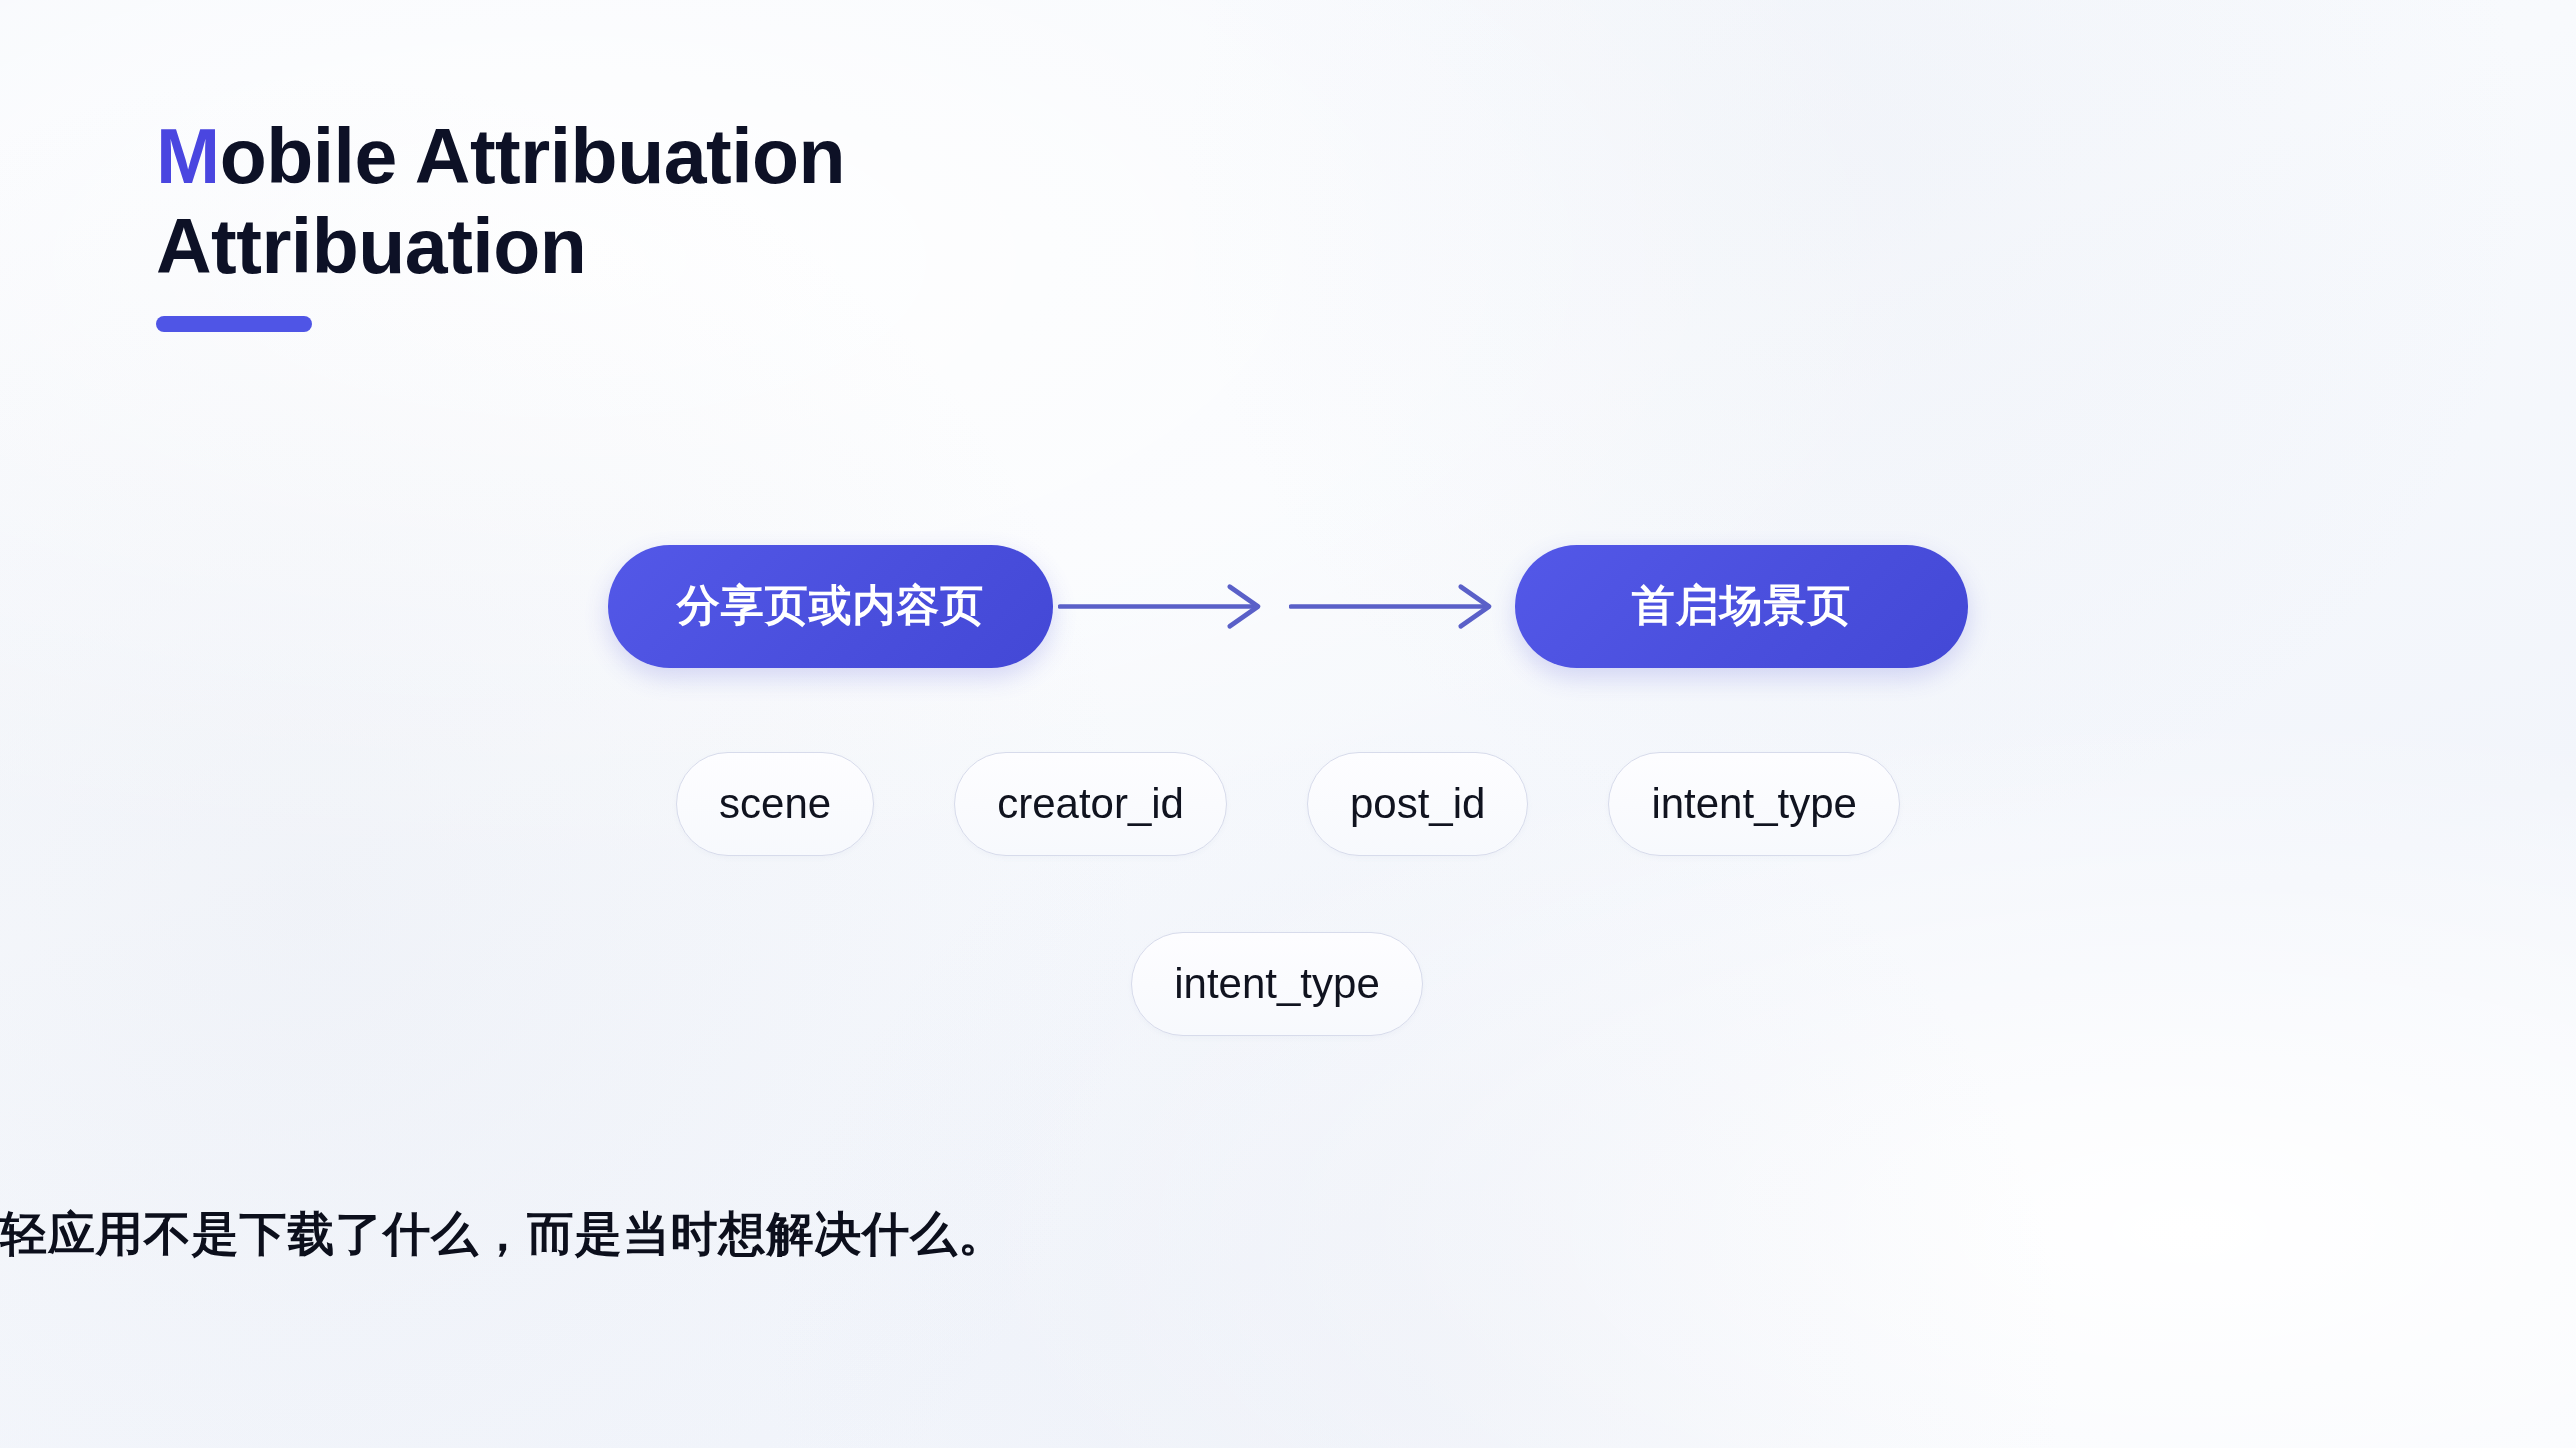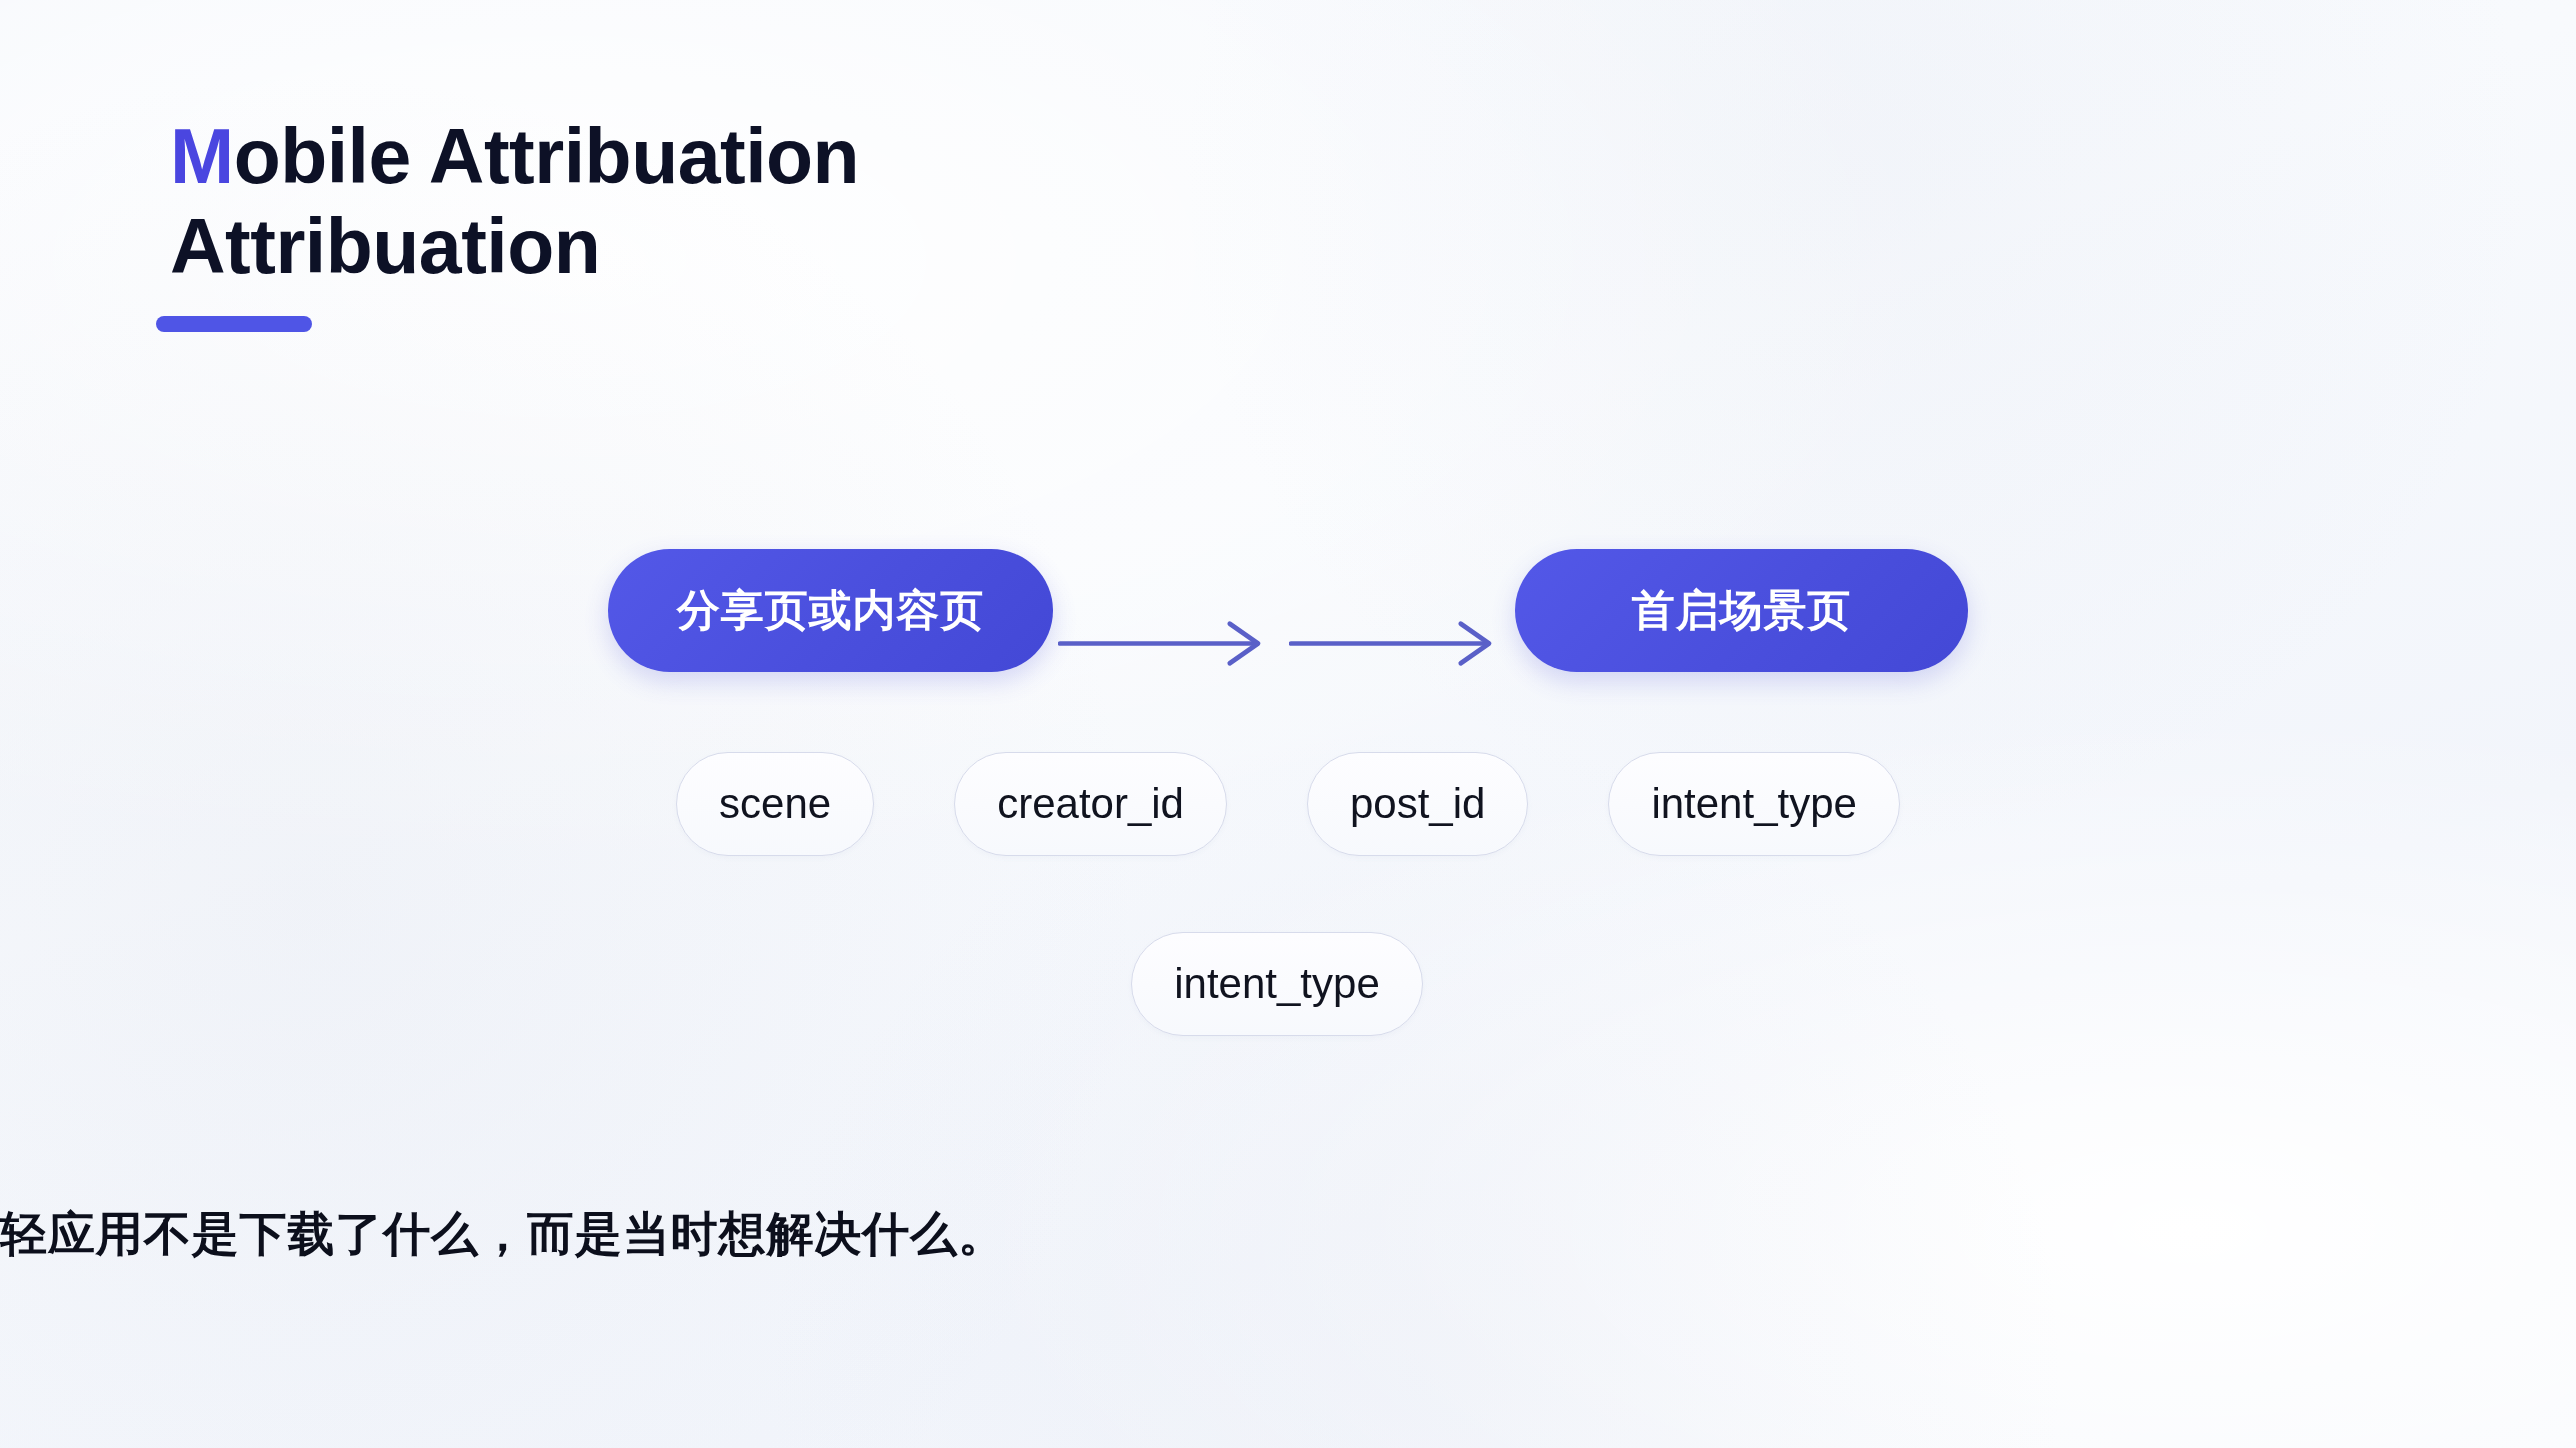--- a/index.html
+++ b/index.html
@@ -41,42 +41,41 @@
     top: 111px;
     z-index: 3;
   }
   .title-line {
     font-size: 77px;
     line-height: 1.17;
     font-weight: 700;
     letter-spacing: -0.5px;
     color: #0d1126;
     white-space: nowrap;
-    margin-left: 14px;
   }
   .title-accent {
     color: #4a46e0;
   }
   .title-rule {
     margin-top: 24.5px;
     width: 156px;
     height: 16px;
     border-radius: 9.4px;
     background: #4f55e6;
   }
 
   
   .flow-row {
     position: absolute;
     left: 0;
     right: 0;
     top: 540px;
     height: 132px;
     display: flex;
-    align-items: flex-end;
+    align-items: center;
     justify-content: center;
     z-index: 3;
   }
   .flow-pill {
     height: 123px;
     border-radius: 66px;
     background: linear-gradient(135deg, #5358e8 0%, #4a4fdd 55%, #4348d6 100%);
     color: #ffffff;
     display: flex;
     align-items: center;

